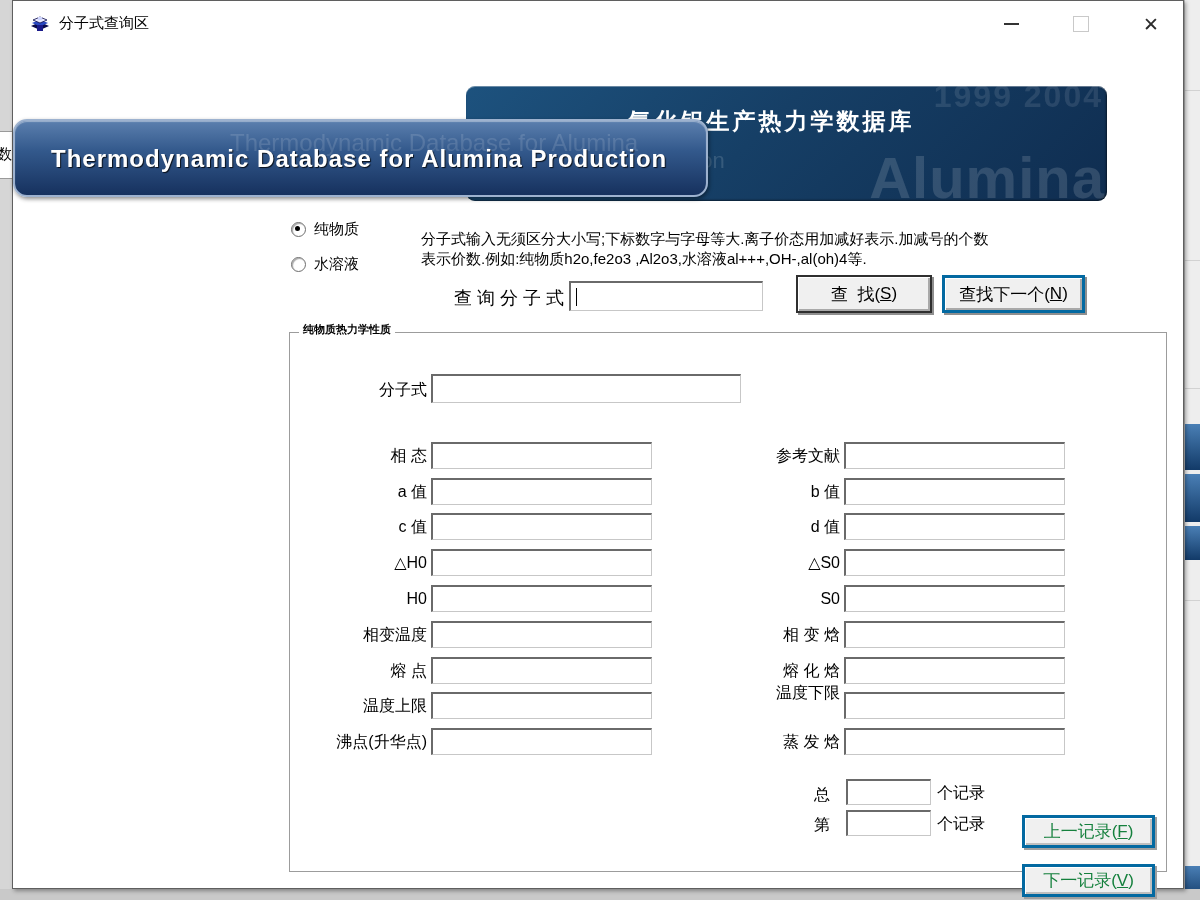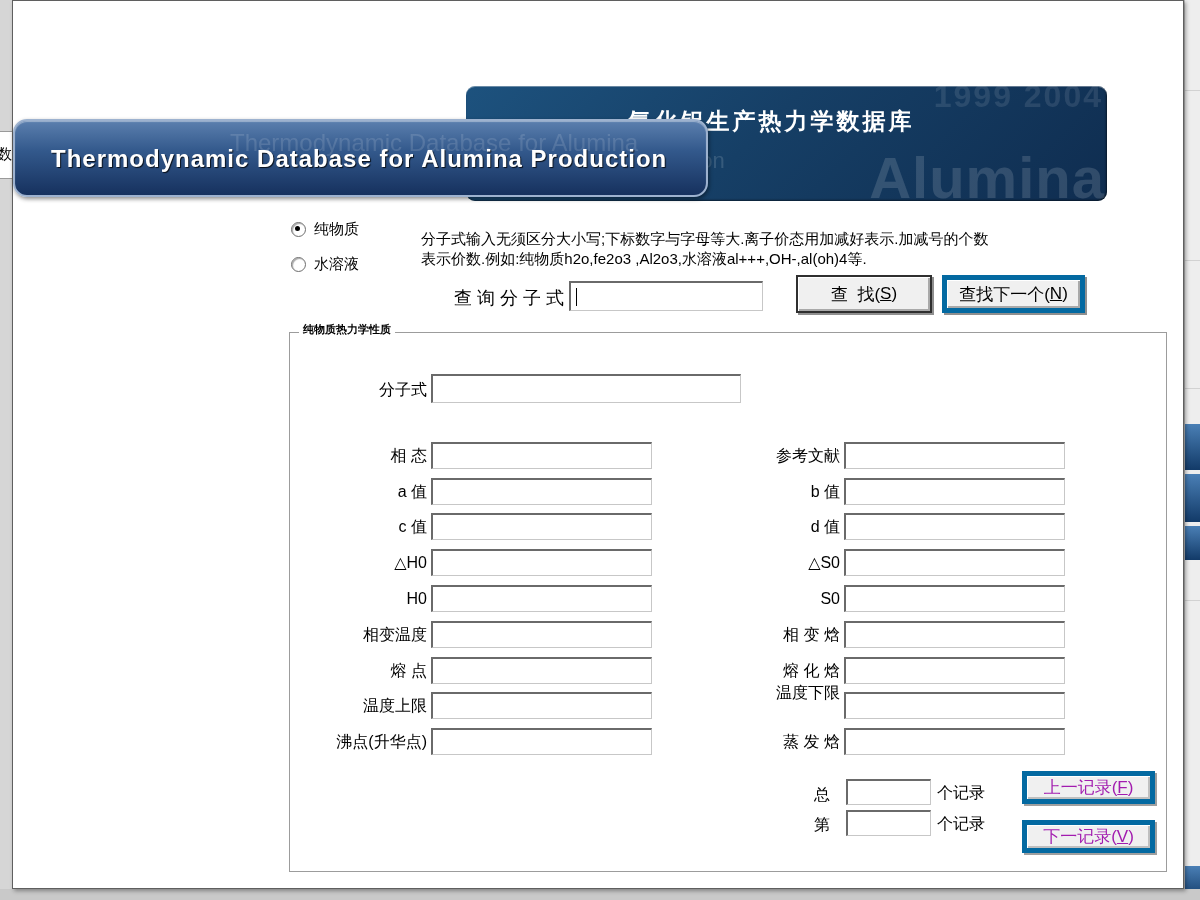--- a/index.html
+++ b/index.html
@@ -69,26 +69,26 @@
   .radio-label{margin-left:8px;font-size:15px;color:#000;}
 
   .instr{font-size:15px;color:#000;line-height:20px;}
 
   .q-label{font-size:18px;color:#000;}
   .field{background:#fff;border:1px solid #7b7b7b;border-top:2px solid #6a6a6a;border-left:2px solid #6a6a6a;
     border-right:1px solid #c7c7c7;border-bottom:1px solid #c7c7c7;box-sizing:border-box;}
   input.field{outline:none;padding:2px 4px;font-size:15px;font-family:"Liberation Sans",sans-serif;}
   .caret{position:absolute;left:5px;top:5px;width:1px;height:18px;background:#000;}
 
-  .btn{background:#f0f0f0;border:5px solid #0369a1;
+  .btn{background:#f0f0f0;border:3px solid #0369a1;
     box-shadow:inset 1px 1px 0 #ffffff, inset -2px -2px 0 #a9a9a9, 2px 2px 0 #8f8f8f;
     display:flex;align-items:center;justify-content:center;
     font-size:17px;color:#000;cursor:pointer;box-sizing:border-box;}
   .btn.default{border:2px solid #2f2f2f;}
-  .btn.disabled{color:#a21caf;cursor:default;box-shadow:inset 1px 1px 0 #ffffff, inset -2px -2px 0 #bfbfbf, 2px 2px 0 #9f9f9f;}
+  .btn.disabled{color:#15803d;cursor:default;box-shadow:inset 1px 1px 0 #ffffff, inset -2px -2px 0 #bfbfbf, 2px 2px 0 #9f9f9f;margin-top:44px;}
   .btn .key{text-decoration:underline;}
 
   
   .groupbox{left:276px;top:331px;width:878px;height:540px;border:1px solid #9c9c9c;box-sizing:border-box;}
   .group-title{position:absolute;left:9px;top:-11px;background:#ffffff;padding:0 4px;
     font-size:11px;font-weight:bold;color:#000;text-align:right;}
   .flabel{position:absolute;font-size:16px;color:#000;text-align:right;line-height:27px;}
   .frow-input{position:absolute;height:27px;}
 
   .rec-label{font-size:16px;color:#000;}
@@ -108,20 +108,39 @@
     <div class="line" style="top:600px"></div>
   <div class="bluebit" style="top:424px;height:46px"></div>
   <div class="bluebit" style="top:474px;height:48px"></div>
   <div class="bluebit" style="top:526px;height:34px"></div>
   <div class="bluebit" style="top:866px;height:34px"></div>
 </div>
 <div class="abs desktop-bottom"></div>
 
 <div class="abs window">
 
+  <div class="abs titlebar">
+    <svg class="abs win-icon" viewBox="0 0 22 22">
+      <polygon points="2,13 11,9 20,13 11,17" fill="#0a0a4a"></polygon>
+      <polygon points="3,10 11,6.5 19,10 11,13.5" fill="#2a48c0"></polygon>
+      <polygon points="4,7 11,4 18,7 11,10" fill="#e8e8ff" stroke="#0a0a4a" stroke-width="0.8"></polygon>
+      <rect x="8" y="12" width="6" height="6" fill="#1a1a8a"></rect>
+      <rect x="9" y="4" width="4" height="3" fill="#cfd6ff"></rect>
+    </svg>
+    <span class="abs title-text">分子式查询区</span>
+    <div class="abs ctl ctl-min">
+      <div class="glyph-min"></div>
+    </div>
+    <div class="abs ctl ctl-max">
+      <div class="glyph-max"></div>
+    </div>
+    <div class="abs ctl ctl-close">
+      <span class="glyph-close">✕</span>
+    </div>
+  </div>
 
 
   <div class="abs banner-right">
     <span class="wm-years">1999 2004</span>
     <span class="wm-word">Alumina</span>
     <span class="wm-en">se for Alumina Production</span>
     <div class="cn">氧化铝生产热力学数据库</div>
   </div>
   <div class="abs banner-pill">
     <span class="wm-en2">Thermodynamic Database for Alumina</span>

